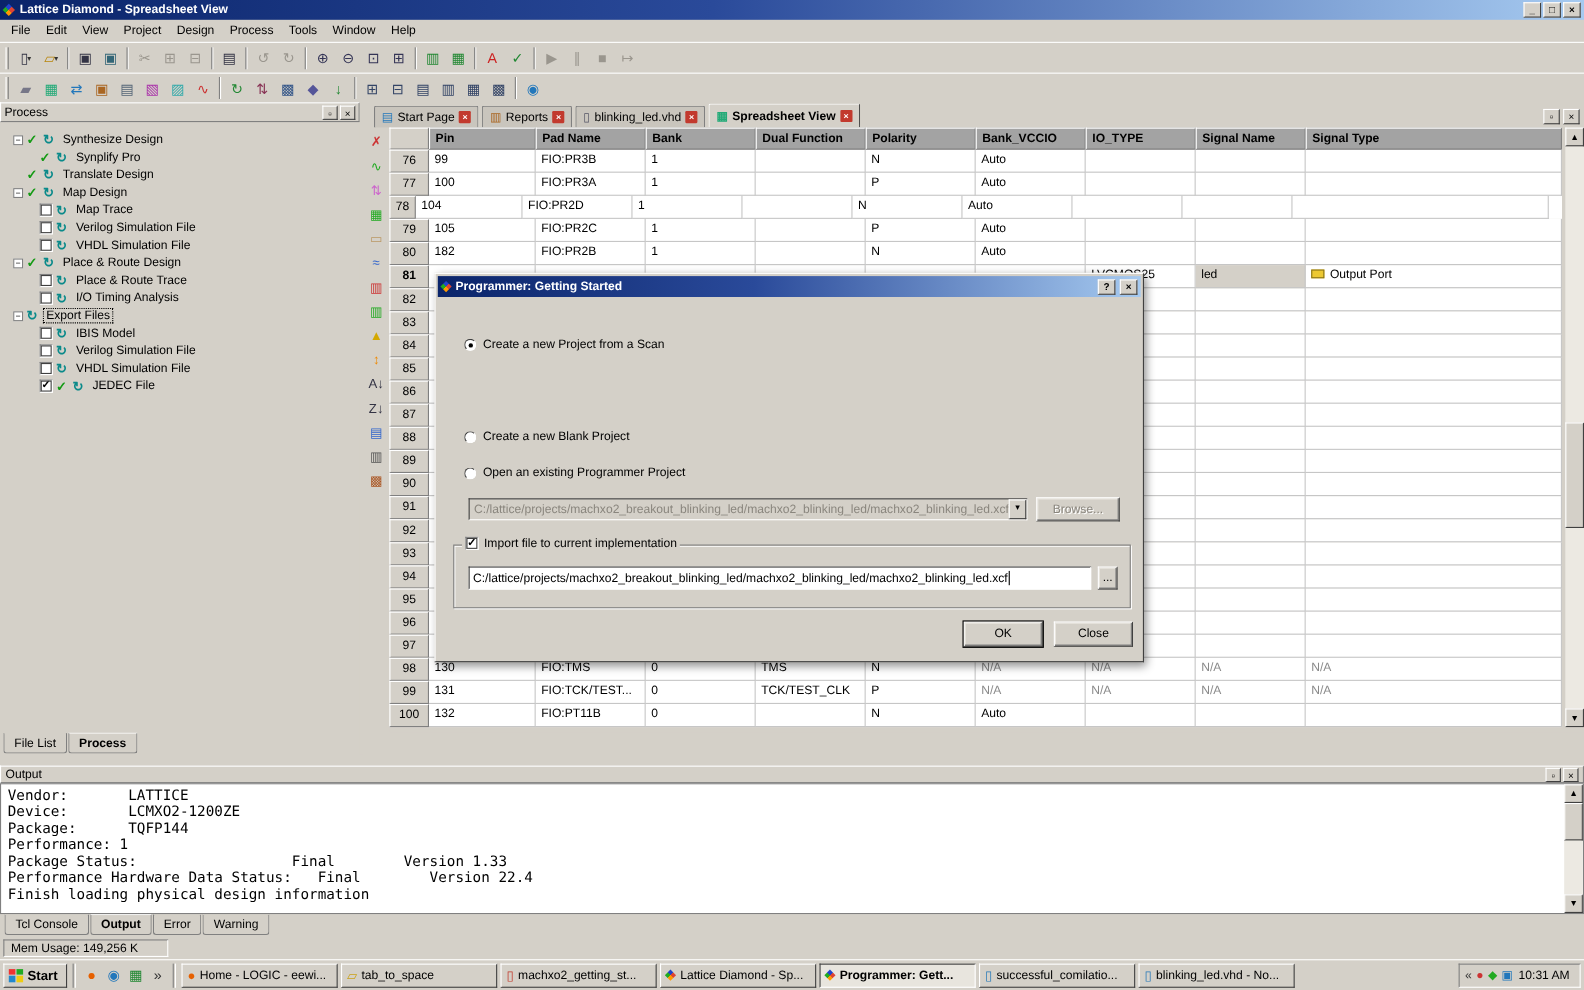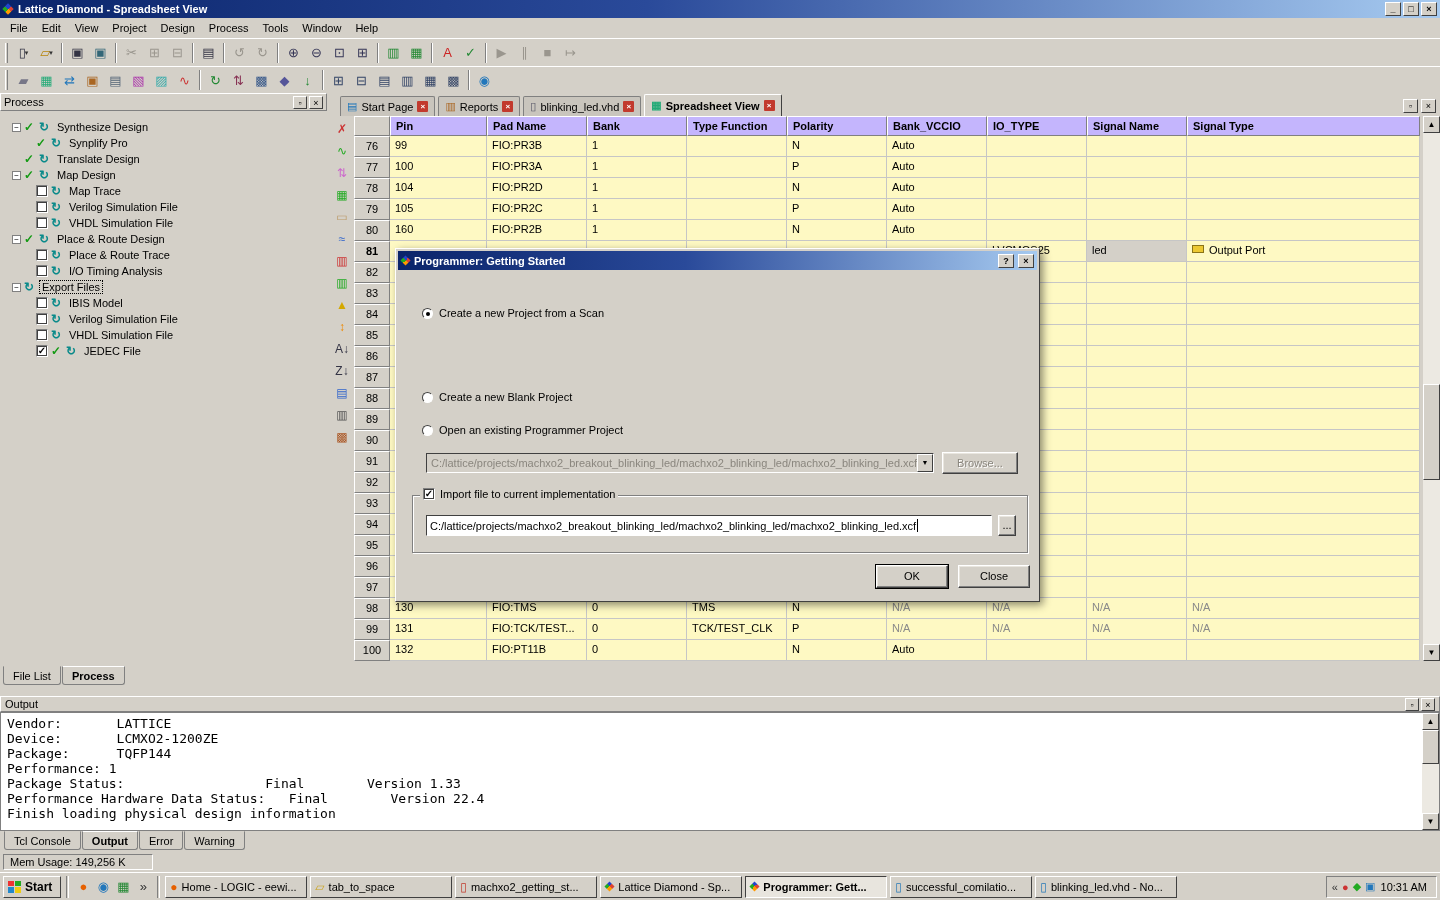--- a/index.html
+++ b/index.html
@@ -60,22 +60,22 @@
   .strip-fill { flex:1; }
   .strip-btn { width:15px; height:14px; text-align:center; font-size:9px; line-height:12px; margin-bottom:3px; }
 
   .content { height:550px; display:flex; }
   .vstrip { width:24px; display:flex; flex-direction:column; align-items:center; gap:5px; padding-top:5px; }
   .vs-btn { width:18px; height:17px; display:flex; align-items:center; justify-content:center; font-size:12px; line-height:17px; }
 
   .grid-wrap { flex:1; position:relative; background:#d4d0c8; min-width:0; }
   .grid { position:absolute; left:0; top:0; }
   .hdr-row { display:flex; height:20px; }
-  .hdr-cell { background:#c4b5fd; border:1px solid; border-color:#fff #808080 #808080 #fff; font-weight:bold; padding:3px 0 0 5px; white-space:nowrap; overflow:hidden; flex:0 0 auto; }
-  .row { display:flex; height:21px; background:#fef9c3; }
+  .hdr-cell { background:#a3a3a3; border:1px solid; border-color:#fff #808080 #808080 #fff; font-weight:bold; padding:3px 0 0 5px; white-space:nowrap; overflow:hidden; flex:0 0 auto; }
+  .row { display:flex; height:21px; background:#ffffff; }
   .gut { background:#d4d0c8; border:1px solid; border-color:#fff #808080 #808080 #fff; text-align:center; padding-top:3px; flex:0 0 auto; }
   .gut.cur { font-weight:bold; }
   .cell { border-right:1px solid #c6c6c6; border-bottom:1px solid #c6c6c6; padding:3px 0 0 5px; white-space:nowrap; overflow:hidden; flex:0 0 auto; display:flex; align-items:flex-start; gap:0; }
   .cell.na { color:#8a8a8a; }
   .cell.sel { background:#d4d0c8; }
   .pt-icon { display:inline-block; width:12px; height:8px; background:#ecc832; border:1px solid #8a7418; margin:1px 5px 0 0; flex:0 0 auto; }
 
   .vscroll { position:absolute; right:0; top:0; width:17px; height:545px; background:#ece9e2; }
   .sb-arrow { width:17px; height:17px; background:#d4d0c8; border:1px solid; border-color:#fff #404040 #404040 #fff; text-align:center; font-size:8px; line-height:15px; }
   .sb-arrow.dn { position:absolute; bottom:0; }
@@ -381,21 +381,21 @@
           <div class="vs-btn" style="color: rgb(85, 85, 85);">▥</div>
           <div class="vs-btn" style="color: rgb(170, 85, 34);">▩</div>
         </div>
       <div class="grid-wrap">
         <div class="grid" id="grid">
             <div class="hdr-row">
               <div class="gut" style="width: 36px;"></div>
               <div class="hdr-cell" style="width: 97px;">Pin</div>
               <div class="hdr-cell" style="width: 100px;">Pad Name</div>
               <div class="hdr-cell" style="width: 100px;">Bank</div>
-              <div class="hdr-cell" style="width: 100px;">Type Function</div>
+              <div class="hdr-cell" style="width: 100px;">Dual Function</div>
               <div class="hdr-cell" style="width: 100px;">Polarity</div>
               <div class="hdr-cell" style="width: 100px;">Bank_VCCIO</div>
               <div class="hdr-cell" style="width: 100px;">IO_TYPE</div>
               <div class="hdr-cell" style="width: 100px;">Signal Name</div>
               <div class="hdr-cell" style="width: 233px;">Signal Type</div>
             </div>
             <div class="row">
               <div class="gut" style="width: 36px;">76</div>
               <div class="cell" style="width: 97px;">99</div>
               <div class="cell" style="width: 100px;">FIO:PR3B</div>
@@ -413,21 +413,21 @@
               <div class="cell" style="width: 100px;">FIO:PR3A</div>
               <div class="cell" style="width: 100px;">1</div>
               <div class="cell" style="width: 100px;"></div>
               <div class="cell" style="width: 100px;">P</div>
               <div class="cell" style="width: 100px;">Auto</div>
               <div class="cell" style="width: 100px;"></div>
               <div class="cell" style="width: 100px;"></div>
               <div class="cell" style="width: 233px;"></div>
             </div>
             <div class="row">
-              <div class="gut" style="width: 36px;">78</div>
+              <div class="gut" style="width: 24px;">78</div>
               <div class="cell" style="width: 97px;">104</div>
               <div class="cell" style="width: 100px;">FIO:PR2D</div>
               <div class="cell" style="width: 100px;">1</div>
               <div class="cell" style="width: 100px;"></div>
               <div class="cell" style="width: 100px;">N</div>
               <div class="cell" style="width: 100px;">Auto</div>
               <div class="cell" style="width: 100px;"></div>
               <div class="cell" style="width: 100px;"></div>
               <div class="cell" style="width: 233px;"></div>
             </div>
@@ -438,21 +438,21 @@
               <div class="cell" style="width: 100px;">1</div>
               <div class="cell" style="width: 100px;"></div>
               <div class="cell" style="width: 100px;">P</div>
               <div class="cell" style="width: 100px;">Auto</div>
               <div class="cell" style="width: 100px;"></div>
               <div class="cell" style="width: 100px;"></div>
               <div class="cell" style="width: 233px;"></div>
             </div>
             <div class="row">
               <div class="gut" style="width: 36px;">80</div>
-              <div class="cell" style="width: 97px;">160</div>
+              <div class="cell" style="width: 97px;">182</div>
               <div class="cell" style="width: 100px;">FIO:PR2B</div>
               <div class="cell" style="width: 100px;">1</div>
               <div class="cell" style="width: 100px;"></div>
               <div class="cell" style="width: 100px;">N</div>
               <div class="cell" style="width: 100px;">Auto</div>
               <div class="cell" style="width: 100px;"></div>
               <div class="cell" style="width: 100px;"></div>
               <div class="cell" style="width: 233px;"></div>
             </div>
             <div class="row">

